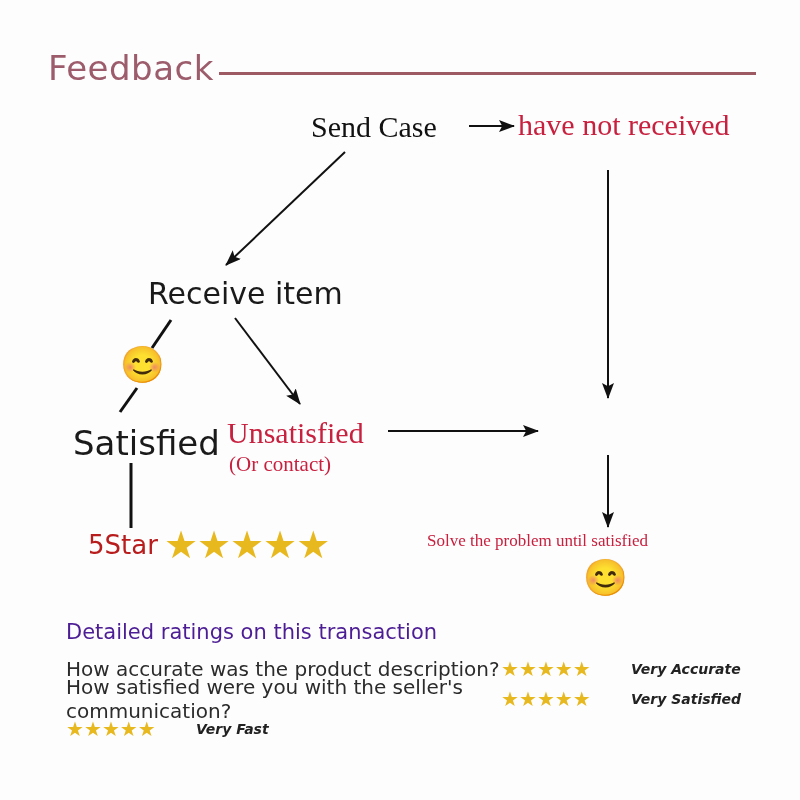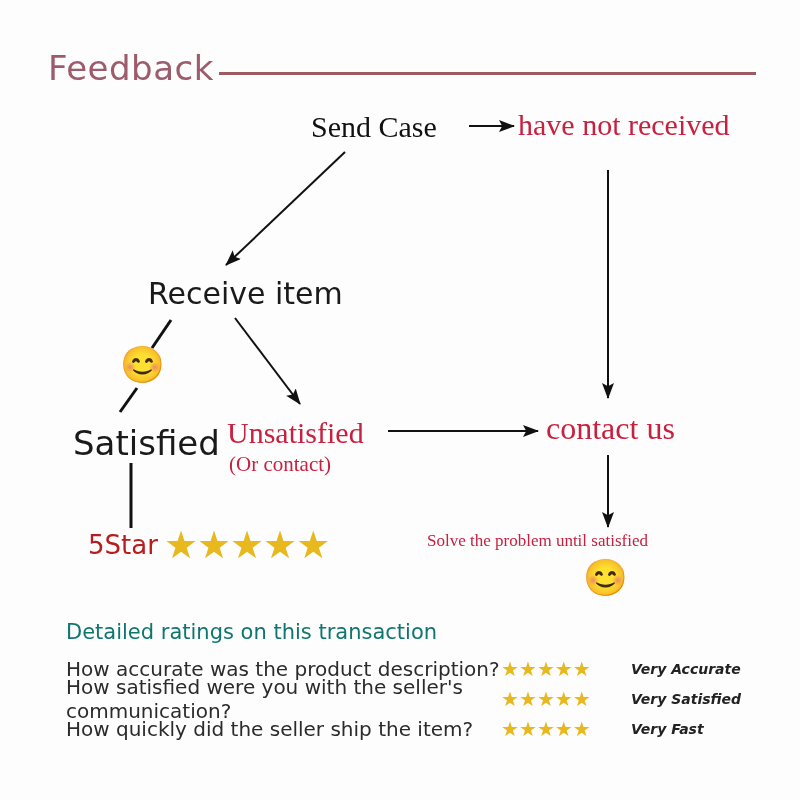--- a/index.html
+++ b/index.html
@@ -84,21 +84,21 @@
     position: absolute; left: 0; top: 0;
     width: 800px; height: 800px;
     pointer-events: none;
   }
 
   
   #ratings-title {
     left: 66px; top: 620px;
     font-family: "DejaVu Sans", sans-serif;
     font-size: 21px;
-    color: #0f766e;
+    color: #4c1d95;
   }
   #ratings-list { position: absolute; left: 66px; top: 654px; width: 700px; }
   .rating-row {
     display: flex;
     align-items: center;
     height: 30px;
   }
   .rating-question {
     font-family: "DejaVu Sans", sans-serif;
     font-size: 20px;
@@ -155,21 +155,20 @@
   <div class="abs sans-black" id="node-receive">Receive item</div>
 
   <div class="abs emoji" id="emoji-satisfied">😊</div>
 
   <div class="abs sans-black" id="node-satisfied">Satisfied</div>
 
   <div class="abs serif-red" id="node-unsatisfied">Unsatisfied</div>
 
   <div class="abs serif-red" id="node-or-damaged">(Or contact)</div>
 
-  <div class="abs serif-red" id="node-contact-us">contact us</div>
 
   <div class="abs serif-red" id="node-solve">Solve the problem until satisfied</div>
 
   <div class="abs emoji" id="emoji-solved">😊</div>
 
   <div class="abs" id="fivestar-row">
     <span id="fivestar-label">5Star</span>
     <span id="fivestar-stars"><span class="star star-big">★</span><span class="star star-big">★</span><span class="star star-big">★</span><span class="star star-big">★</span><span class="star star-big">★</span></span>
   </div>
 
@@ -180,19 +179,18 @@
         <span class="rating-question">How accurate was the product description?</span>
         <span class="rating-stars"><span class="star star-small">★</span><span class="star star-small">★</span><span class="star star-small">★</span><span class="star star-small">★</span><span class="star star-small">★</span></span>
         <span class="rating-value">Very Accurate</span>
       </div>
       <div class="rating-row">
         <span class="rating-question">How satisfied were you with the seller's communication?</span>
         <span class="rating-stars"><span class="star star-small">★</span><span class="star star-small">★</span><span class="star star-small">★</span><span class="star star-small">★</span><span class="star star-small">★</span></span>
         <span class="rating-value">Very Satisfied</span>
       </div>
       <div class="rating-row">
-        <span class="rating-question">How quickly did the seller ship the item?</span>
         <span class="rating-stars"><span class="star star-small">★</span><span class="star star-small">★</span><span class="star star-small">★</span><span class="star star-small">★</span><span class="star star-small">★</span></span>
         <span class="rating-value">Very Fast</span>
       </div>
     </div>
 
 </div>
 
 </body></html>

